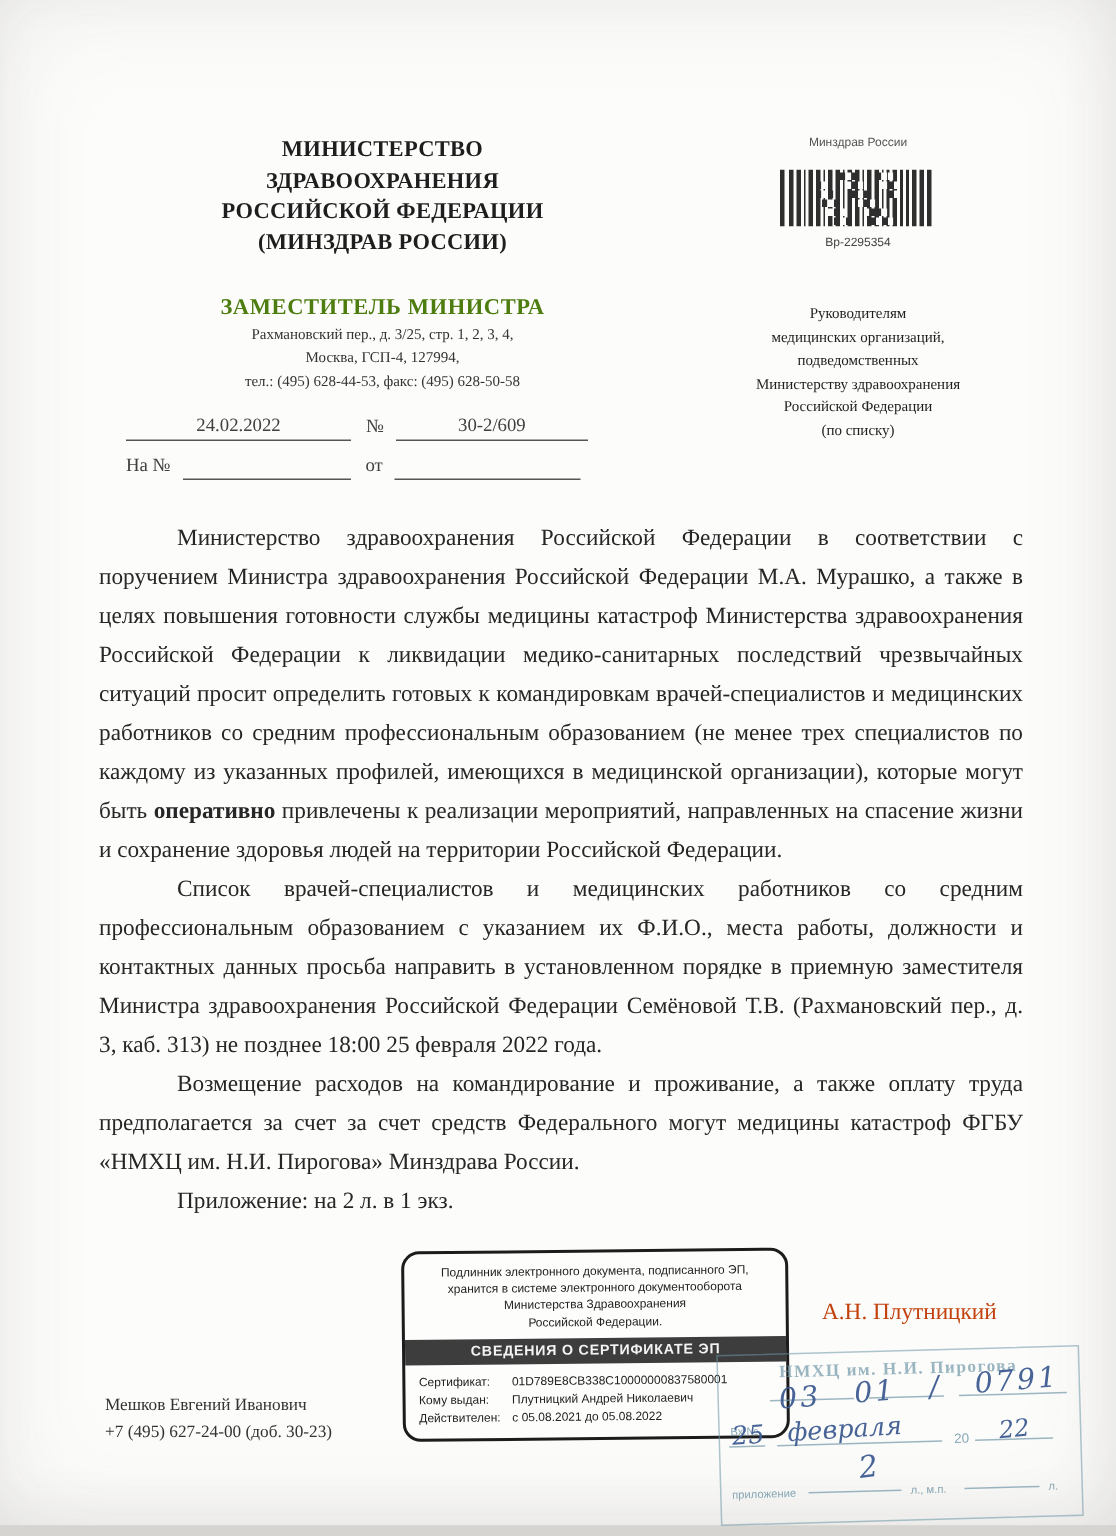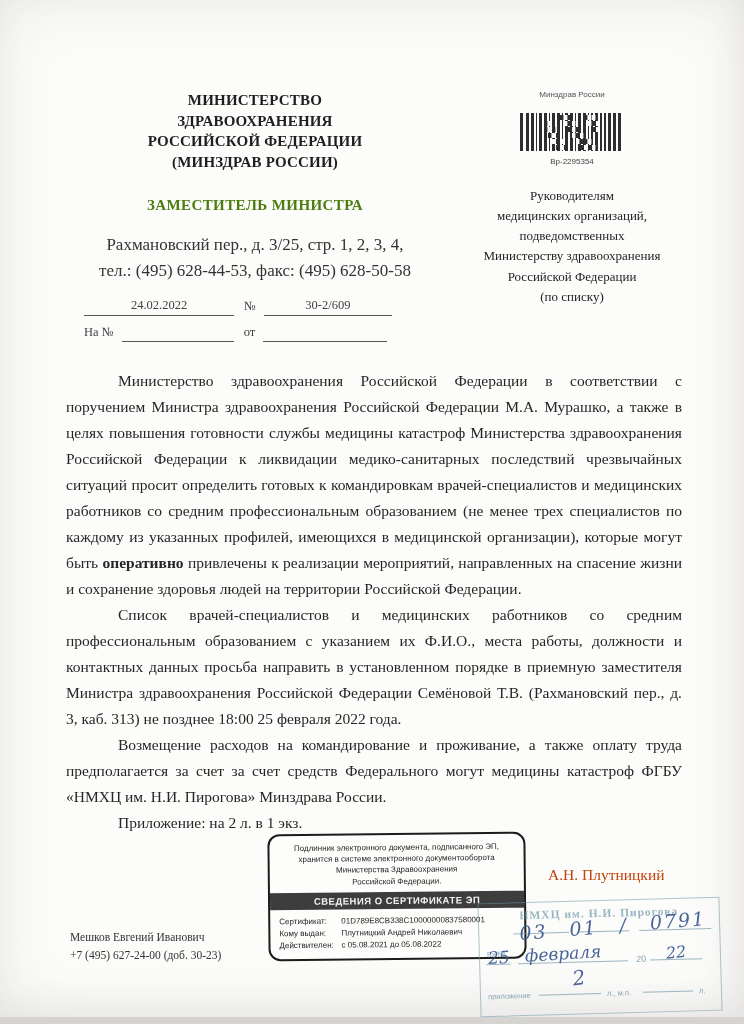--- a/index.html
+++ b/index.html
@@ -10,37 +10,37 @@
   .page  { position:absolute; left:0; top:0; right:0; bottom:7px; background:#fcfcfb;
            box-shadow: inset 0 0 70px rgba(80,75,68,.09), inset -6px -10px 34px rgba(80,75,68,.07); }
 
   
   .header-row { display:flex; padding:90px 44px 0 66px; }
   .left-col  { width:378px; text-align:center; }
   .right-col { flex:1; text-align:center; }
 
   .ministry-name { font-weight:bold; font-size:15px; line-height:1.38; letter-spacing:.2px; color:#1e1e1e; }
   .deputy-title  { font-weight:bold; font-size:15px; margin-top:24px; letter-spacing:.4px; color:#4d7c0f; }
-  .address-block { font-size:17px; line-height:1.55; margin-top:18px; color:#333; }
+  .address-block { font-size:10px; line-height:1.55; margin-top:2px; color:#333; }
 
   .ref-block { margin-top:14px; font-size:12.5px; text-align:left; padding-left:18px; color:#404040; }
   .ref-row { display:flex; align-items:flex-end; }
   .ref-row + .ref-row { margin-top:9px; }
   .uline { border-bottom:1.3px solid #555; text-align:center; padding-bottom:2px; }
   .u-date { width:150px; }
   .u-num  { width:128px; }
   .u-reply{ width:112px; }
   .u-from { width:124px; }
   .ref-sep { margin:0 8px 2px 10px; }
   .ref-label { margin:0 8px 2px 0; }
 
   .mz-label { font-size:8px; color:#555; font-family:"Liberation Sans","DejaVu Sans",sans-serif; }
   .barcode { margin:14px auto 6px; width:104px; height:38px; display:block; }
   .barcode-num { font-size:8px; color:#444; font-family:"Liberation Sans","DejaVu Sans",sans-serif; }
-  .recipient { margin-top:20px; font-size:13px; line-height:1.55; color:#1f1f1f; }
+  .recipient { margin-top:36px; font-size:10px; line-height:1.55; color:#1f1f1f; }
 
   
   .letter-body { padding:26px 62px 0 66px; font-size:15.5px; line-height:26px; text-align:justify; color:#262626; }
   .letter-body p { text-indent:52px; }
   .bold-word { font-weight:bold; }
 
   
   .esign { position:absolute; left:268px; top:833px; width:258px; border:2.5px solid #1c1c1c; border-radius:12px;
            padding:7px 0 7px; text-align:center; background:#fdfdfc;
            font-family:"Liberation Sans","DejaVu Sans",sans-serif; transform:rotate(-.6deg); }
@@ -81,20 +81,21 @@
       <div class="left-col">
         <div class="ministry-name">
           <div>МИНИСТЕРСТВО</div>
           <div>ЗДРАВООХРАНЕНИЯ</div>
           <div>РОССИЙСКОЙ ФЕДЕРАЦИИ</div>
           <div>(МИНЗДРАВ РОССИИ)</div>
         </div>
         <div class="deputy-title">ЗАМЕСТИТЕЛЬ МИНИСТРА</div>
         <div class="address-block">
           <div>Рахмановский пер., д. 3/25, стр. 1, 2, 3, 4,</div>
+          <div>Москва, ГСП-4, 127994,</div>
           <div>тел.: (495) 628-44-53, факс: (495) 628-50-58</div>
         </div>
         <div class="ref-block">
           <div class="ref-row">
             <span class="uline u-date">24.02.2022</span>
             <span class="ref-sep">№</span>
             <span class="uline u-num">30-2/609</span>
           </div>
           <div class="ref-row">
             <span class="ref-label">На №</span>

